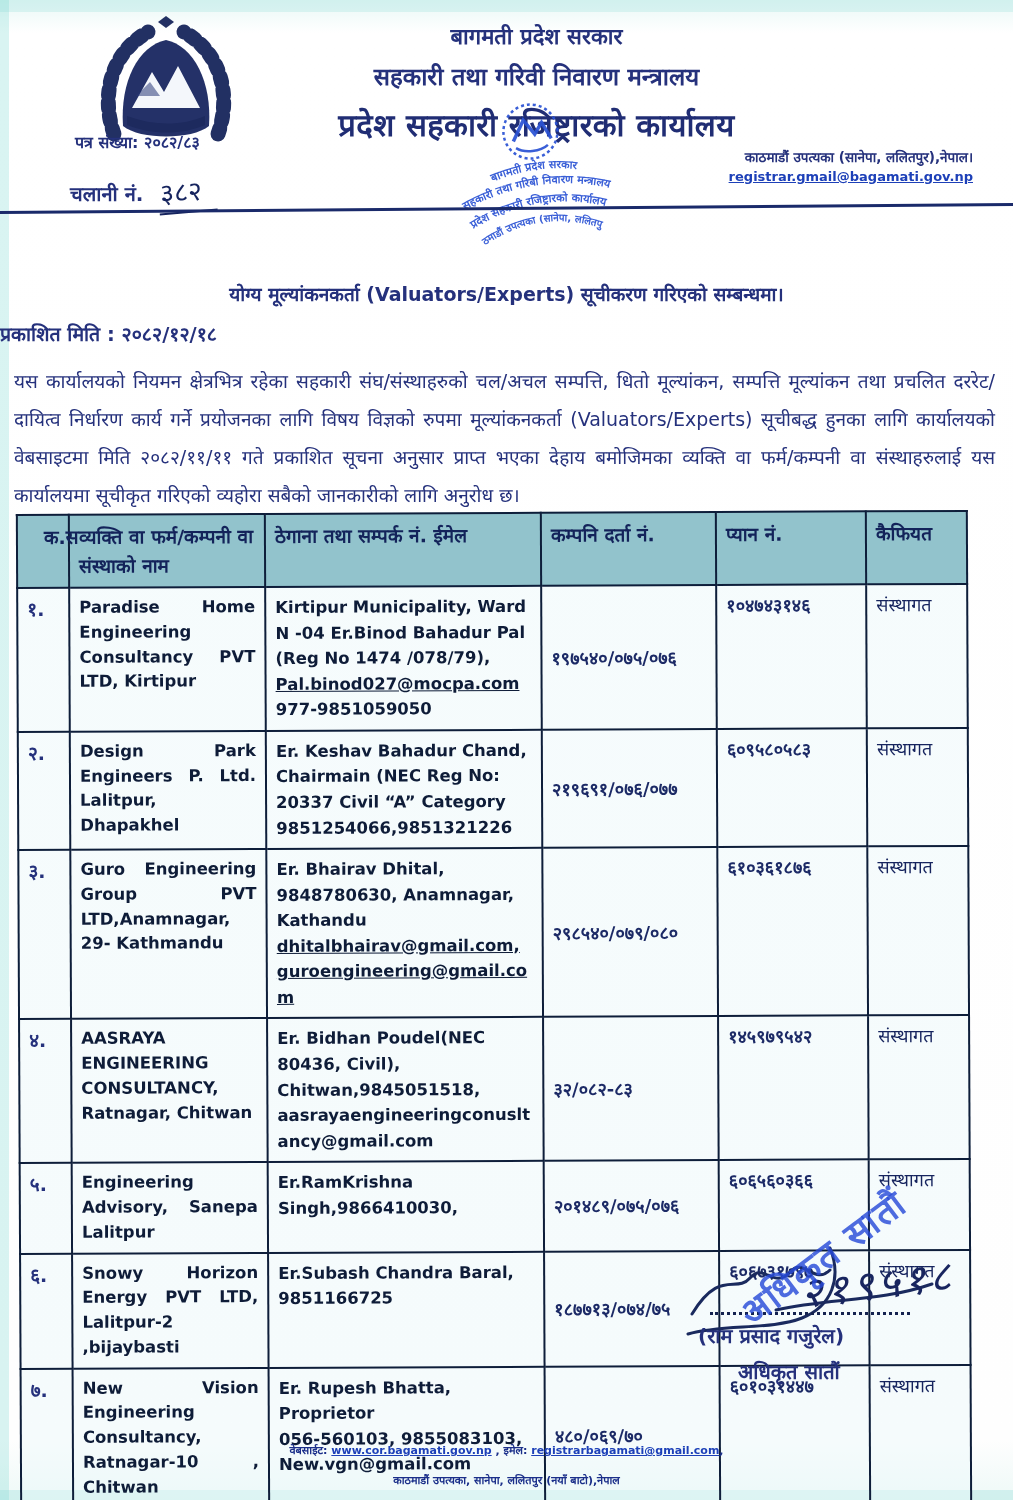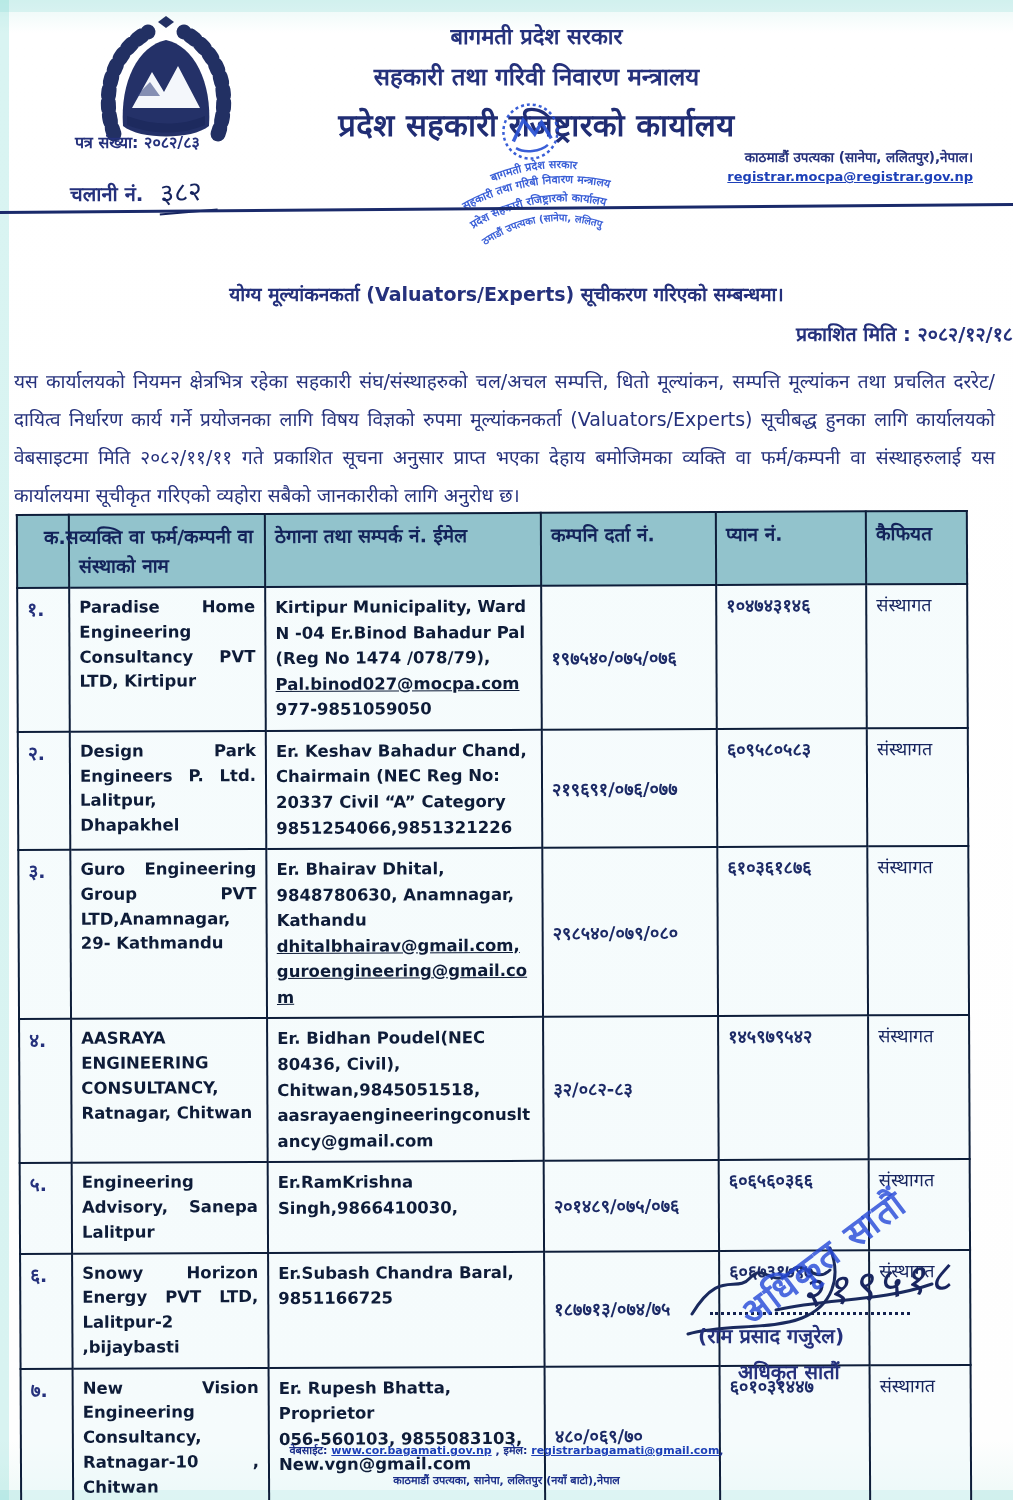--- a/index.html
+++ b/index.html
@@ -26,21 +26,21 @@
   .contact .em{display:inline-block;margin-top:3px;font-size:13px;font-weight:bold;color:var(--link-blue);text-decoration:underline;}
   .chalani{position:absolute;left:70px;top:172px;font-size:20px;font-weight:bold;color:var(--navy);}
   .chalani .hand{font-family:"DejaVu Serif",serif;font-size:27px;font-weight:normal;color:#16245e;
     display:inline-block;margin-left:8px;transform:rotate(-5deg);border-bottom:2px solid #16245e;padding:0 14px 2px 2px;}
   .header-rule{position:absolute;left:0;top:207px;width:101%;height:3px;background:#1a2a6a;transform:rotate(-0.45deg);}
   .round-stamp{position:absolute;left:404px;top:96px;width:248px;height:150px;opacity:.92;}
 
   
   .subject{position:absolute;left:46px;right:46px;top:240px;text-align:center;color:var(--navy);
     font-weight:bold;font-size:19px;line-height:36px;}
-  .published{position:absolute;left:0;right:0;top:320px;text-align:right;font-weight:bold;font-size:19.5px;color:var(--navy);}
+  .published{position:absolute;left:0;right:0;top:320px;text-align:left;font-weight:bold;font-size:19.5px;color:var(--navy);}
 
   
   .para{position:absolute;left:14px;right:18px;top:362px;font-size:19px;line-height:38px;
     color:var(--navy);text-align:justify;font-weight:500;}
 
   
   .valuator-table{position:absolute;left:18px;top:512px;width:950px;border-collapse:collapse;
     table-layout:fixed;transform:rotate(-0.25deg);background:rgba(236,249,250,.45);}
   .valuator-table th,.valuator-table td{border:2px solid var(--table-border);vertical-align:top;padding:7px 9px;}
   .valuator-table thead th{background:var(--teal-header);color:#13235a;font-size:19px;font-weight:bold;
@@ -90,21 +90,21 @@
   <div class="head-center">
     <div class="h1">बागमती प्रदेश सरकार</div>
     <div class="h2">सहकारी तथा गरिवी निवारण मन्त्रालय</div>
     <div class="h3">प्रदेश सहकारी रजिष्ट्रारको कार्यालय</div>
   </div>
 
   <div class="letter-no">पत्र संख्या: २०८२/८३</div>
 
   <div class="contact">
     <span class="addr1">काठमाडौं उपत्यका (सानेपा, ललितपुर),नेपाल।</span><br>
-    <span class="em">registrar.mocpa@registrar.gov.np</span>
+    <span class="em">registrar.gmail@bagamati.gov.np</span>
   </div>
 
   <div class="chalani">
     <span>चलानी नं.</span>
     <span class="hand">३८२</span>
   </div>
 
   <svg class="round-stamp" viewBox="0 0 248 150">
     <g transform="rotate(-6 124 70)">
       <circle cx="130" cy="36" r="27" fill="none" stroke="#2a52d4" stroke-width="2.5" stroke-dasharray="3 3"></circle>

